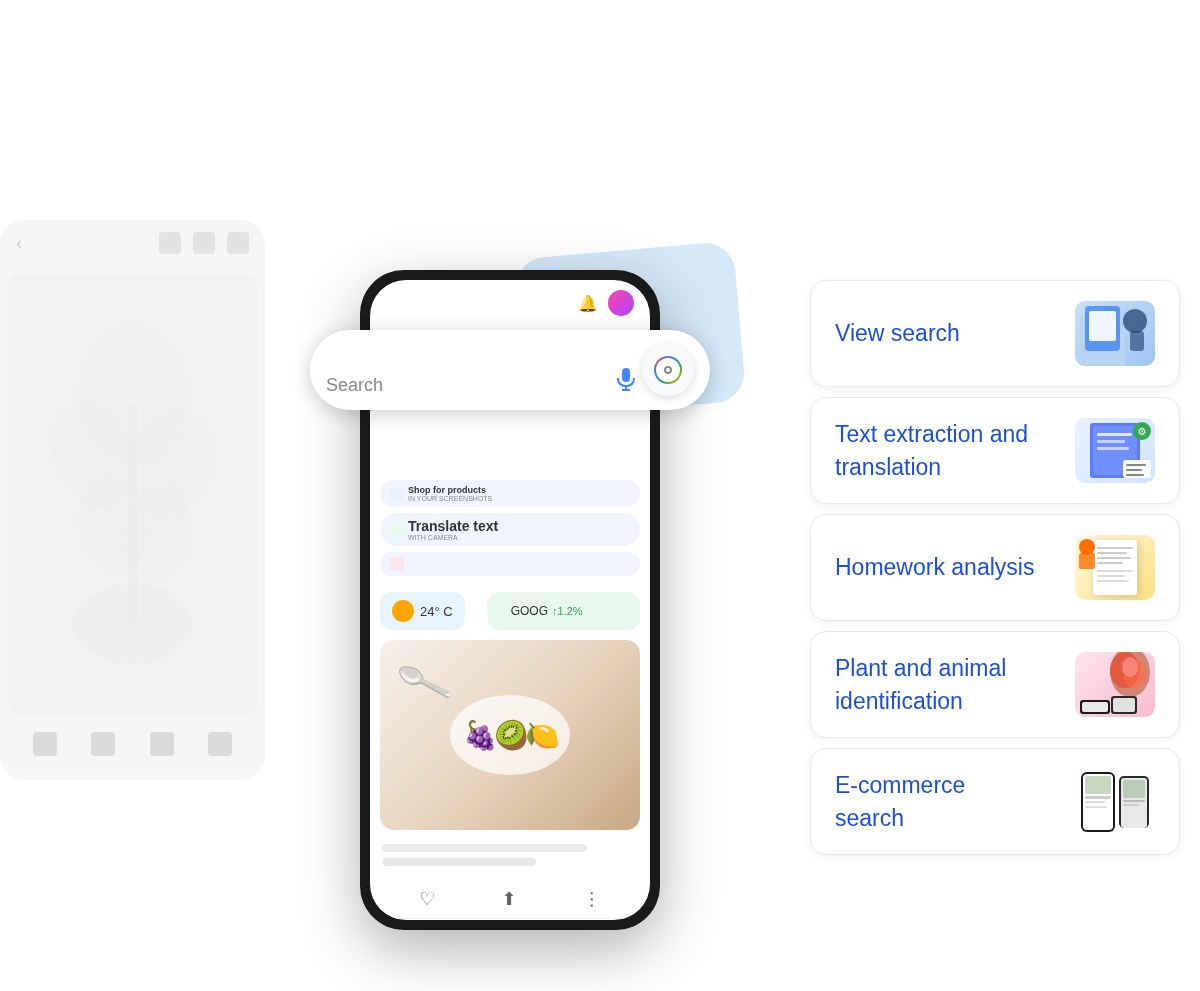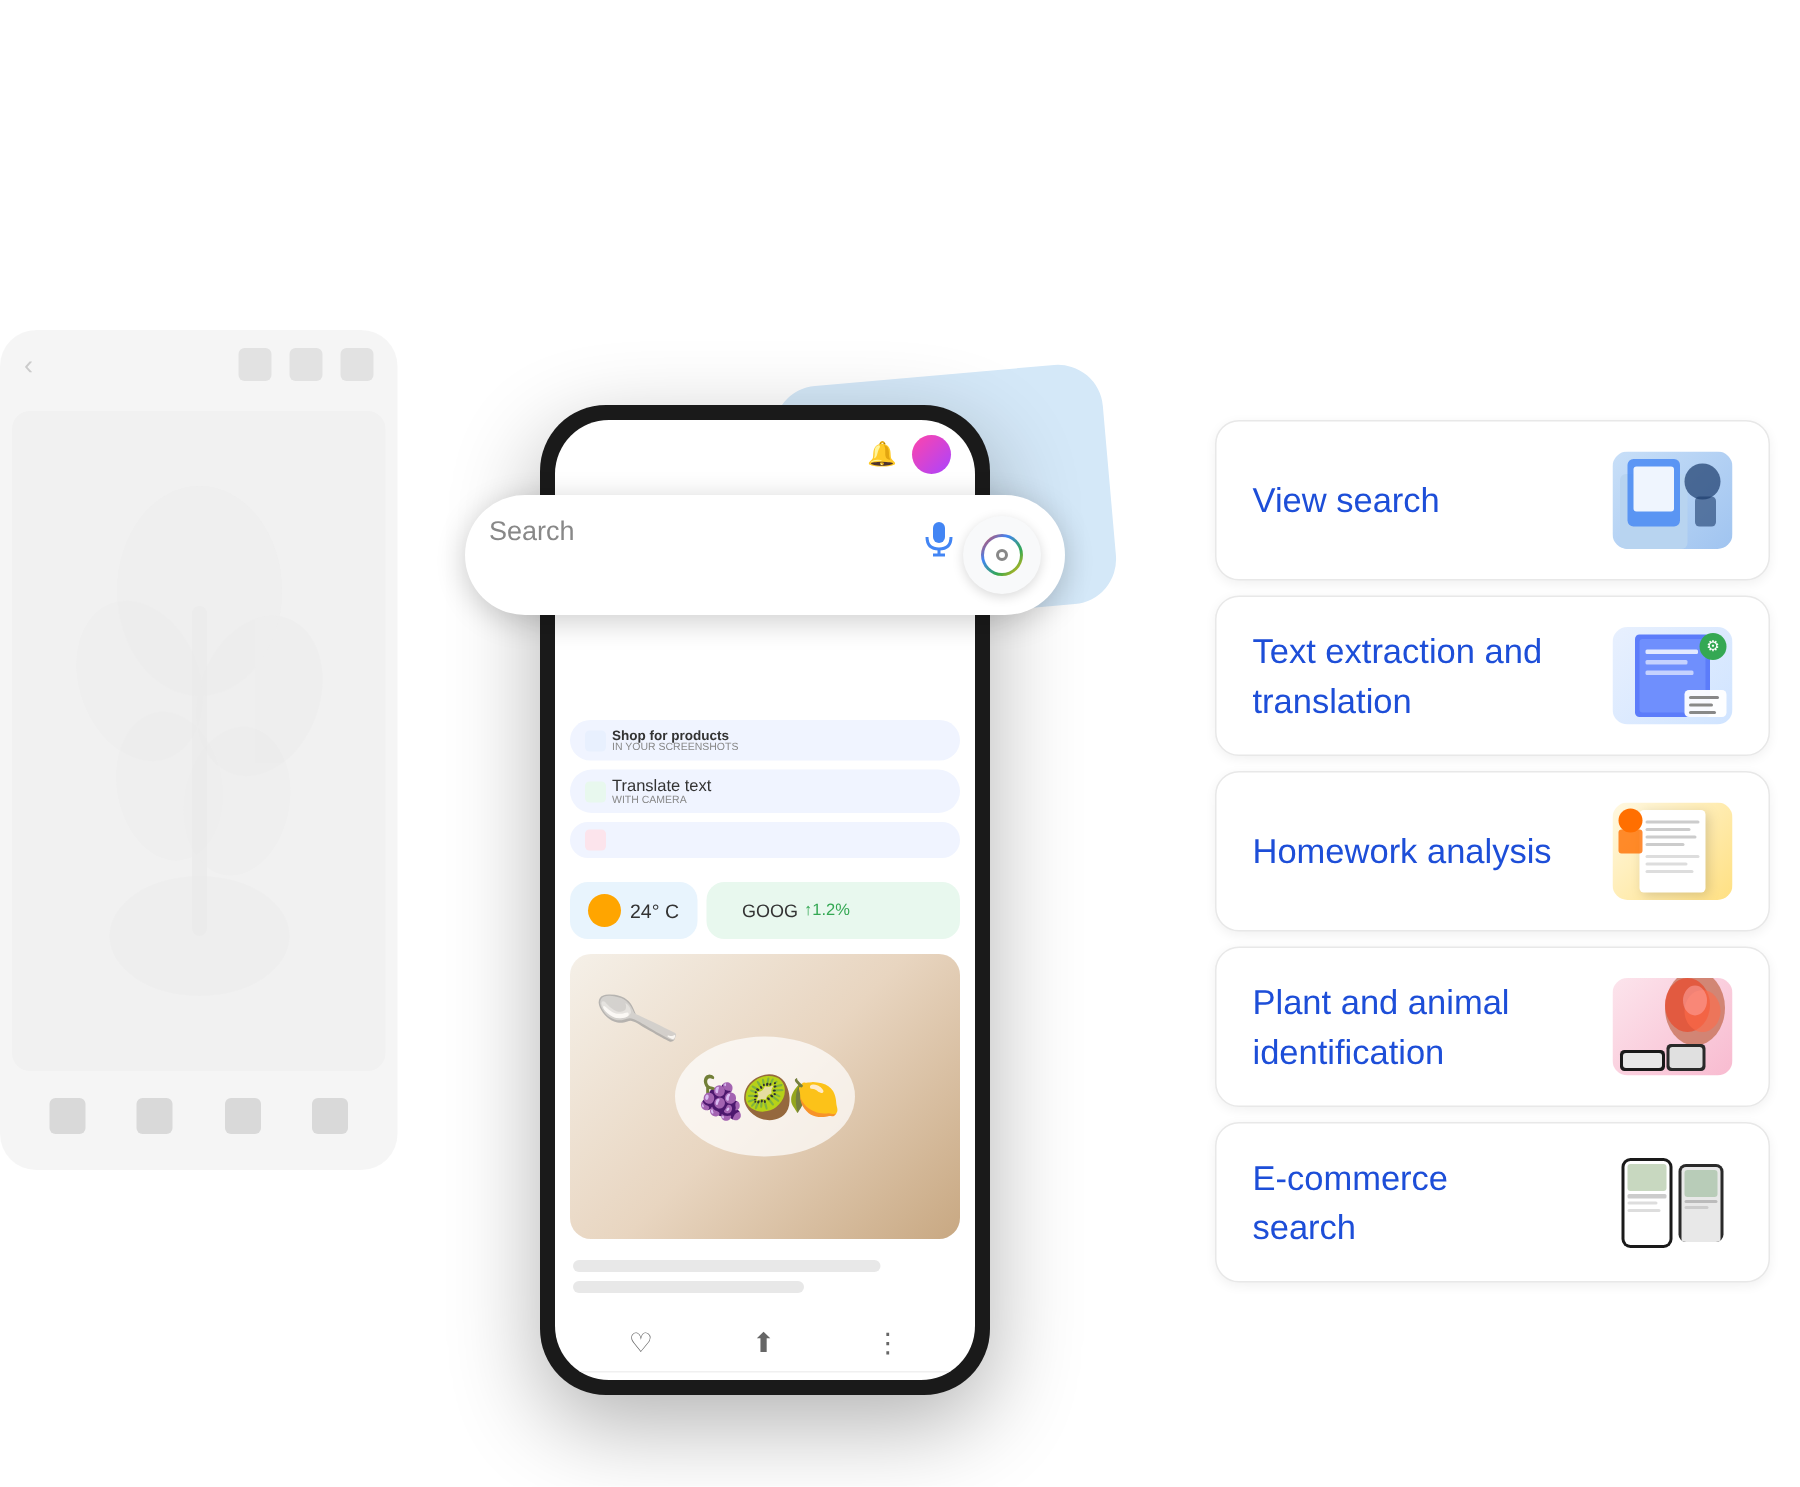--- a/index.html
+++ b/index.html
@@ -134,21 +134,21 @@
       top: 330px;
       left: 310px;
       z-index: 10;
       width: 400px;
     }
     .search-bar {
       background: #ffffff;
       border-radius: 50px;
       box-shadow: 0 4px 20px rgba(0,0,0,0.2);
       display: flex;
-      align-items: flex-start;
+      align-items: flex-end;
       padding: 14px 16px;
     }
     .search-input-text {
       flex: 1;
       font-size: 18px;
       color: #888;
     }
     .mic-icon {
       width: 32px;
       height: 32px;
@@ -191,21 +191,21 @@
     }
     .chip-icon {
       width: 14px;
       height: 14px;
       border-radius: 3px;
     }
 
     
     .phone-info-row {
       display: flex;
-      gap: 6px;
+      gap: 22px;
       padding: 4px 10px;
       margin-top: 4px;
     }
     .weather-card {
       background: #e8f4fd;
       border-radius: 12px;
       padding: 8px 12px;
       font-size: 13px;
       font-weight: 500;
       color: #333;
@@ -521,21 +521,21 @@
       <div class="quick-action-chip">
         <div class="chip-icon" style="background:#e8f0fe;"></div>
         <div>
           <div style="font-size:9px;font-weight:600;">Shop for products</div>
           <div style="font-size:7px;color:#888;">IN YOUR SCREENSHOTS</div>
         </div>
       </div>
       <div class="quick-action-chip">
         <div class="chip-icon" style="background:#e8f8ee;"></div>
         <div>
-          <div style="font-size:11px;font-weight:400;">Translate text</div>
+          <div style="font-size:14px;font-weight:700;">Translate text</div>
           <div style="font-size:7px;color:#888;">WITH CAMERA</div>
         </div>
       </div>
       <div class="quick-action-chip">
         <div class="chip-icon" style="background:#fce4ec;"></div>
       </div>
     </div>
 
     <div class="phone-info-row">
       <div class="weather-card">

